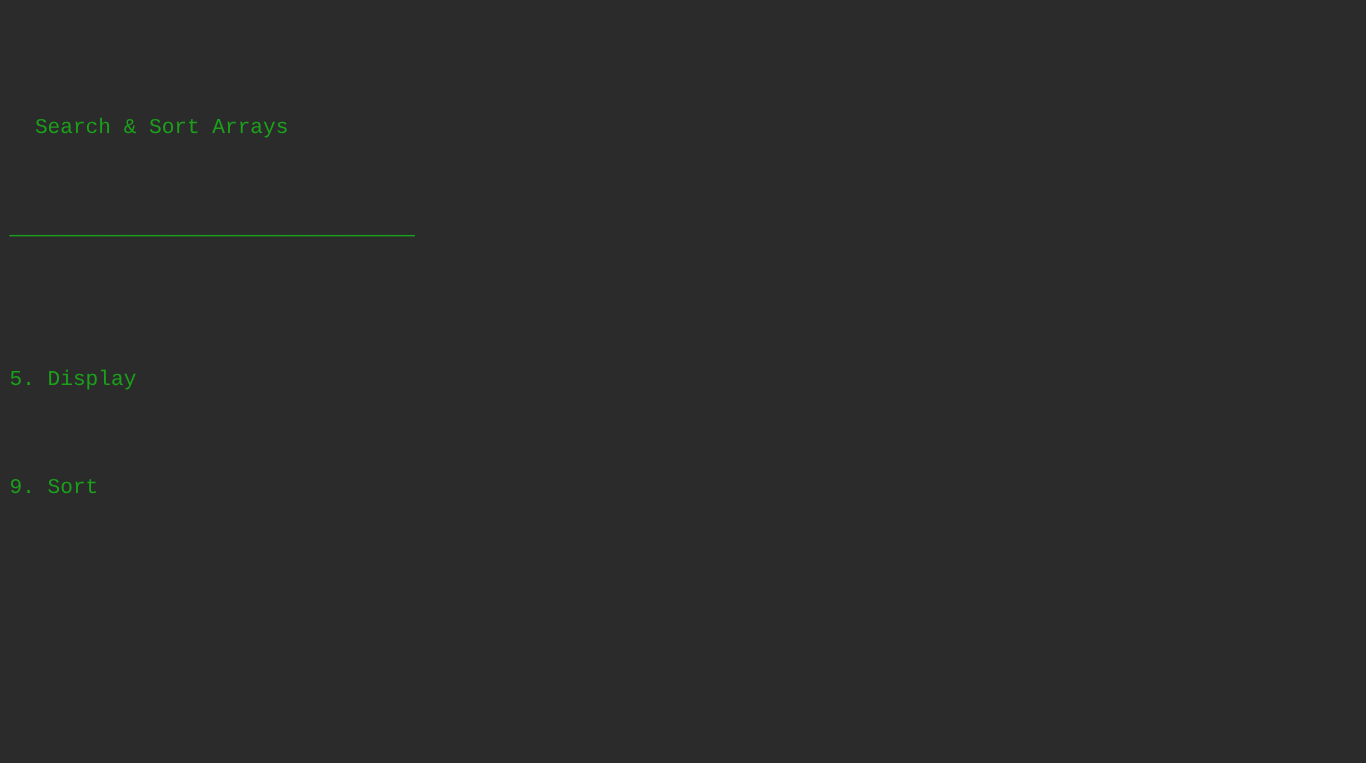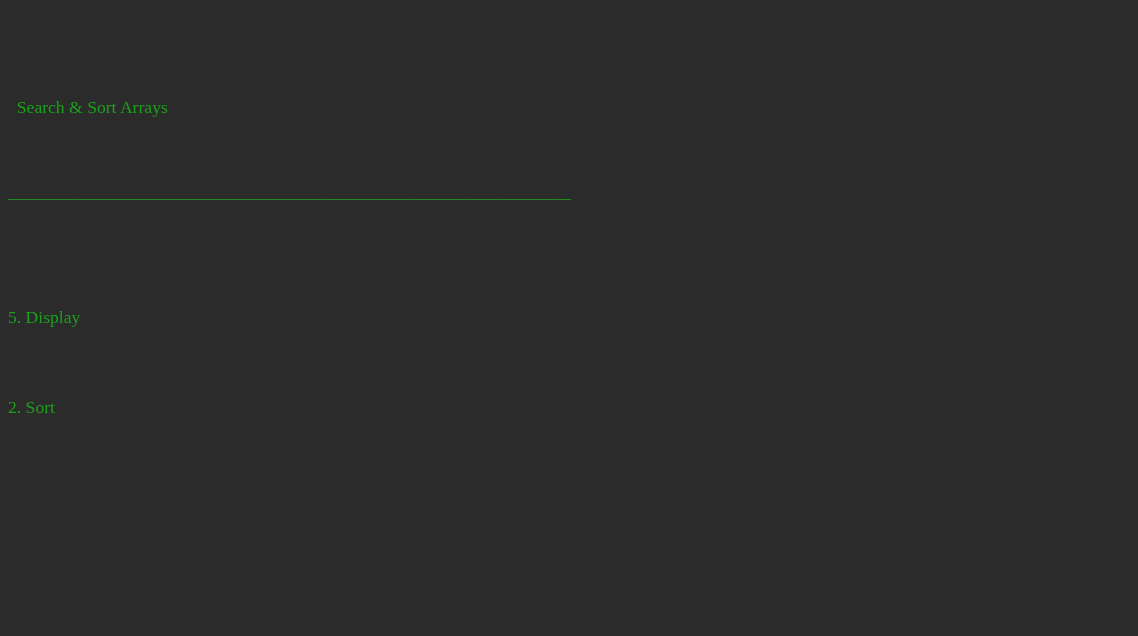--- a/index.html
+++ b/index.html
@@ -7,21 +7,21 @@
     margin: 0;
     padding: 0;
     background: #2b2b2b;
   }
   #terminal {
     position: relative;
     width: 1068px;
     height: 636px;
     background: #2b2b2b;
     overflow: hidden;
-    font-family: Liberation Serif, serif;
+    font-family: Liberation Mono, monospace;
     font-size: 17.6px;
     line-height: 30px;
     letter-spacing: 0px;
     color: #1ba01b;
     -webkit-font-smoothing: antialiased;
   }
   .screen {
     padding: 2px 0 0 8px;
     white-space: pre;
   }
@@ -41,21 +41,21 @@
 </head>
 <body>
 
 <div id="terminal">
   <div class="screen">
 
     <div class="line title">  Search &amp; Sort Arrays</div>
     <div class="line rule">————————————————————————————————</div>
 
     <div class="line">5. Display</div>
-    <div class="line">2. Sort</div>
+    <div class="line">9. Sort</div>
     
     
     
     
     
     
     
     
 
     

